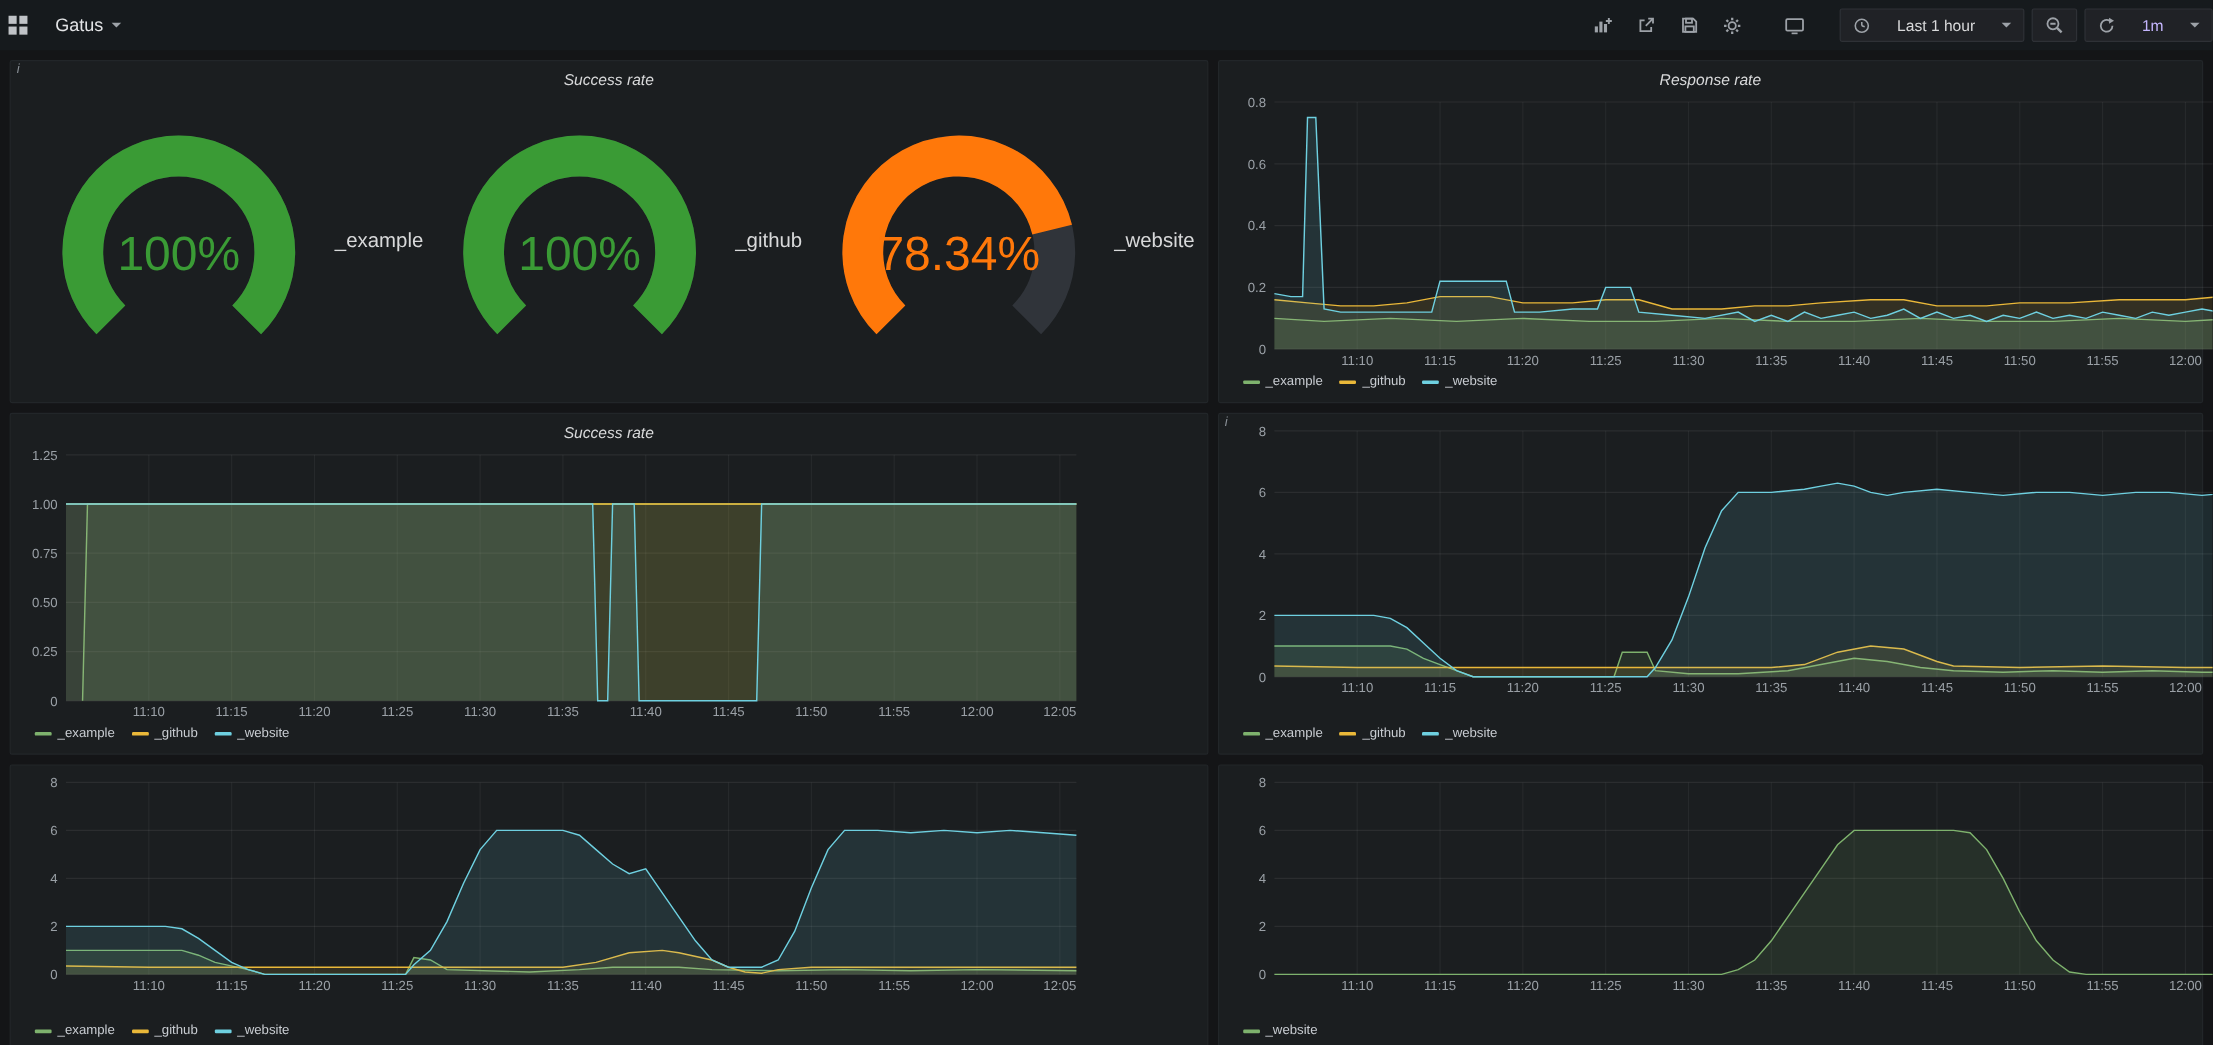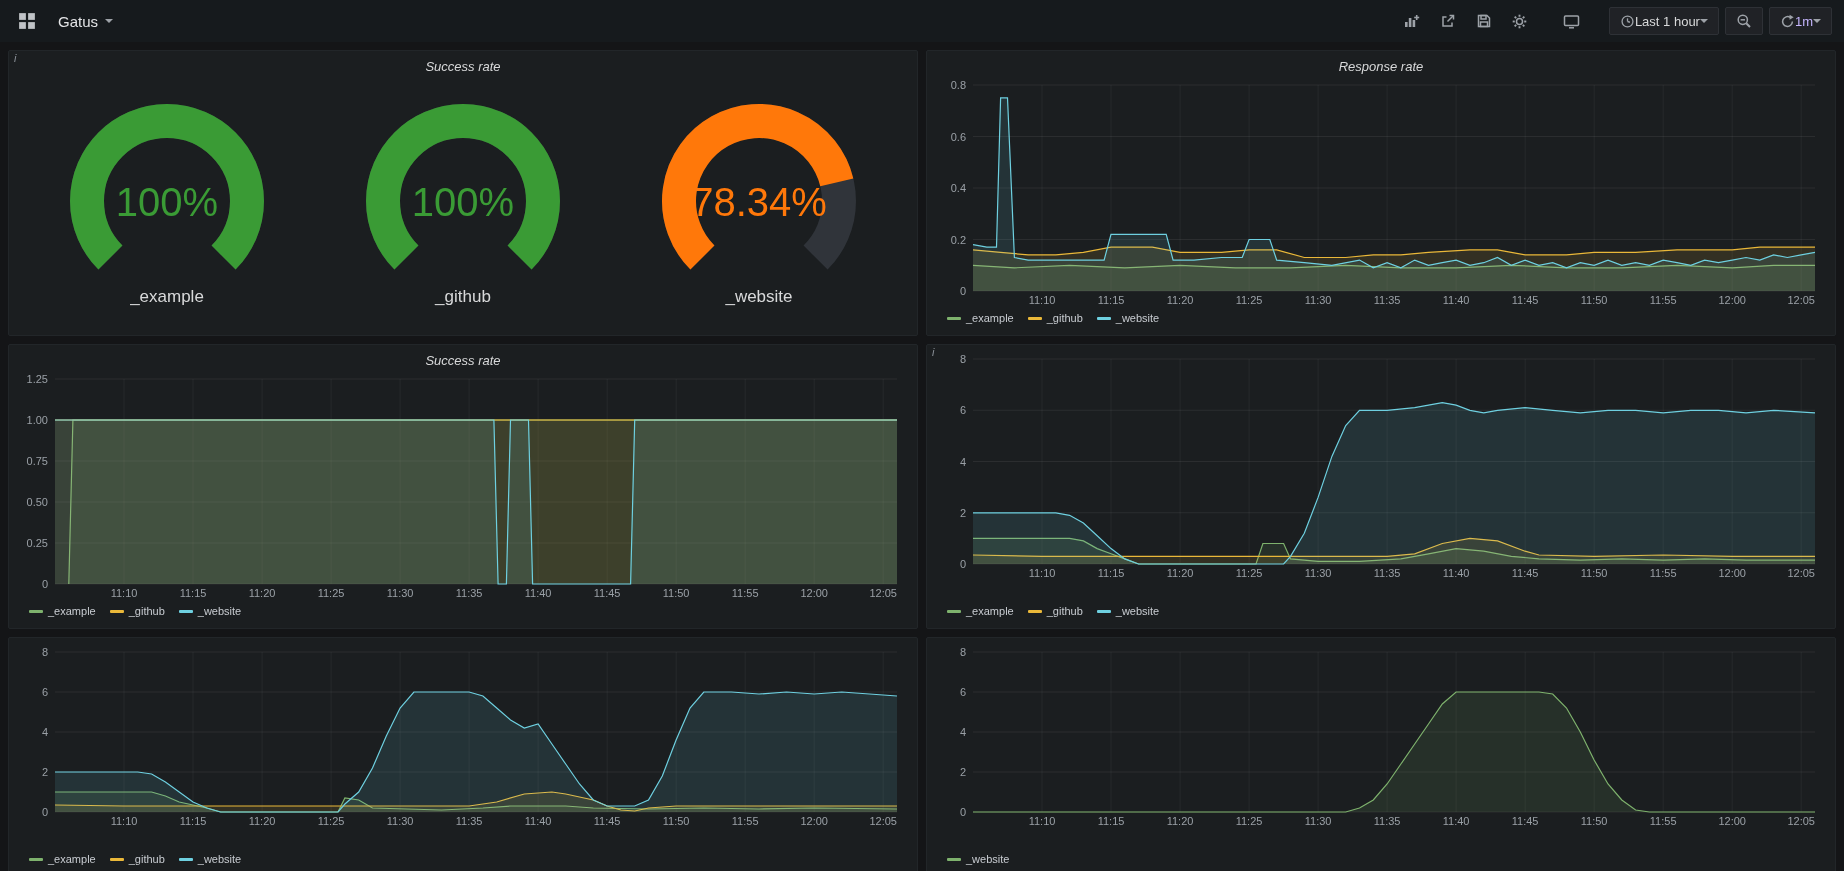--- a/index.html
+++ b/index.html
@@ -8,31 +8,31 @@
     background:#141517;
     font-family:"Liberation Sans",sans-serif;
     color:#d8d9da;
   }
   text{font-family:"Liberation Sans",sans-serif;}
 
   
   .navbar{
     height:42px;background:#161a1d;
     display:flex;align-items:center;justify-content:space-between;
-    padding:0 12px;
+    padding:0 0;
   }
   .nav-left{display:flex;align-items:center;gap:10px;}
   .dash-title-wrap{display:flex;align-items:center;gap:7px;cursor:pointer;padding:4px 6px;border-radius:2px;}
   .dash-title{font-size:15px;color:#e3e4e6;font-weight:500;}
   .caret{width:0;height:0;border-left:4px solid transparent;border-right:4px solid transparent;border-top:4px solid #9da2a8;display:inline-block;}
   .nav-right{display:flex;align-items:center;gap:6px;}
   .nav-btn{
     background:transparent;border:none;color:#9da2a8;
     height:28px;min-width:30px;border-radius:2px;cursor:pointer;
-    display:flex;align-items:center;justify-content:center;gap:0;
+    display:flex;align-items:center;justify-content:center;gap:22px;
     font-family:"Liberation Sans",sans-serif;font-size:13px;
   }
   .nav-btn.boxed{
     background:#202226;border:1px solid #2e3136;padding:0 10px;
   }
   .nav-sep{width:10px;}
   .nav-btn svg{display:block;}
   .time-label{color:#d8d9da;font-size:13px;}
   .refresh-interval{color:#c4b5fd;font-size:13px;font-weight:500;}
 
@@ -55,21 +55,21 @@
     text-align:center;font-size:13px;font-weight:500;color:#d8d9da;
     height:20px;line-height:20px;cursor:pointer;flex:none;font-style:italic;
   }
   .info-corner{
     position:absolute;top:1px;left:5px;
     font-size:11px;font-style:italic;color:#8a9097;cursor:pointer;z-index:2;
   }
 
   
   .gauges-row{flex:1;display:flex;align-items:center;justify-content:space-around;}
-  .gauge{display:flex;flex-direction:column;align-items:center;}
+  .gauge{display:flex;flex-direction:row;align-items:center;}
   .gauge-viz svg{display:block;}
   .gauge-label{font-size:17px;color:#d8d9da;margin-top:-2px;}
 
   
   .chart{flex:1;position:relative;min-height:0;}
   .chart svg{position:absolute;left:0;top:0;}
   .legend{
     flex:none;height:18px;display:flex;align-items:center;gap:14px;
     padding-left:10px;font-size:11px;color:#c8ccd1;
   }

